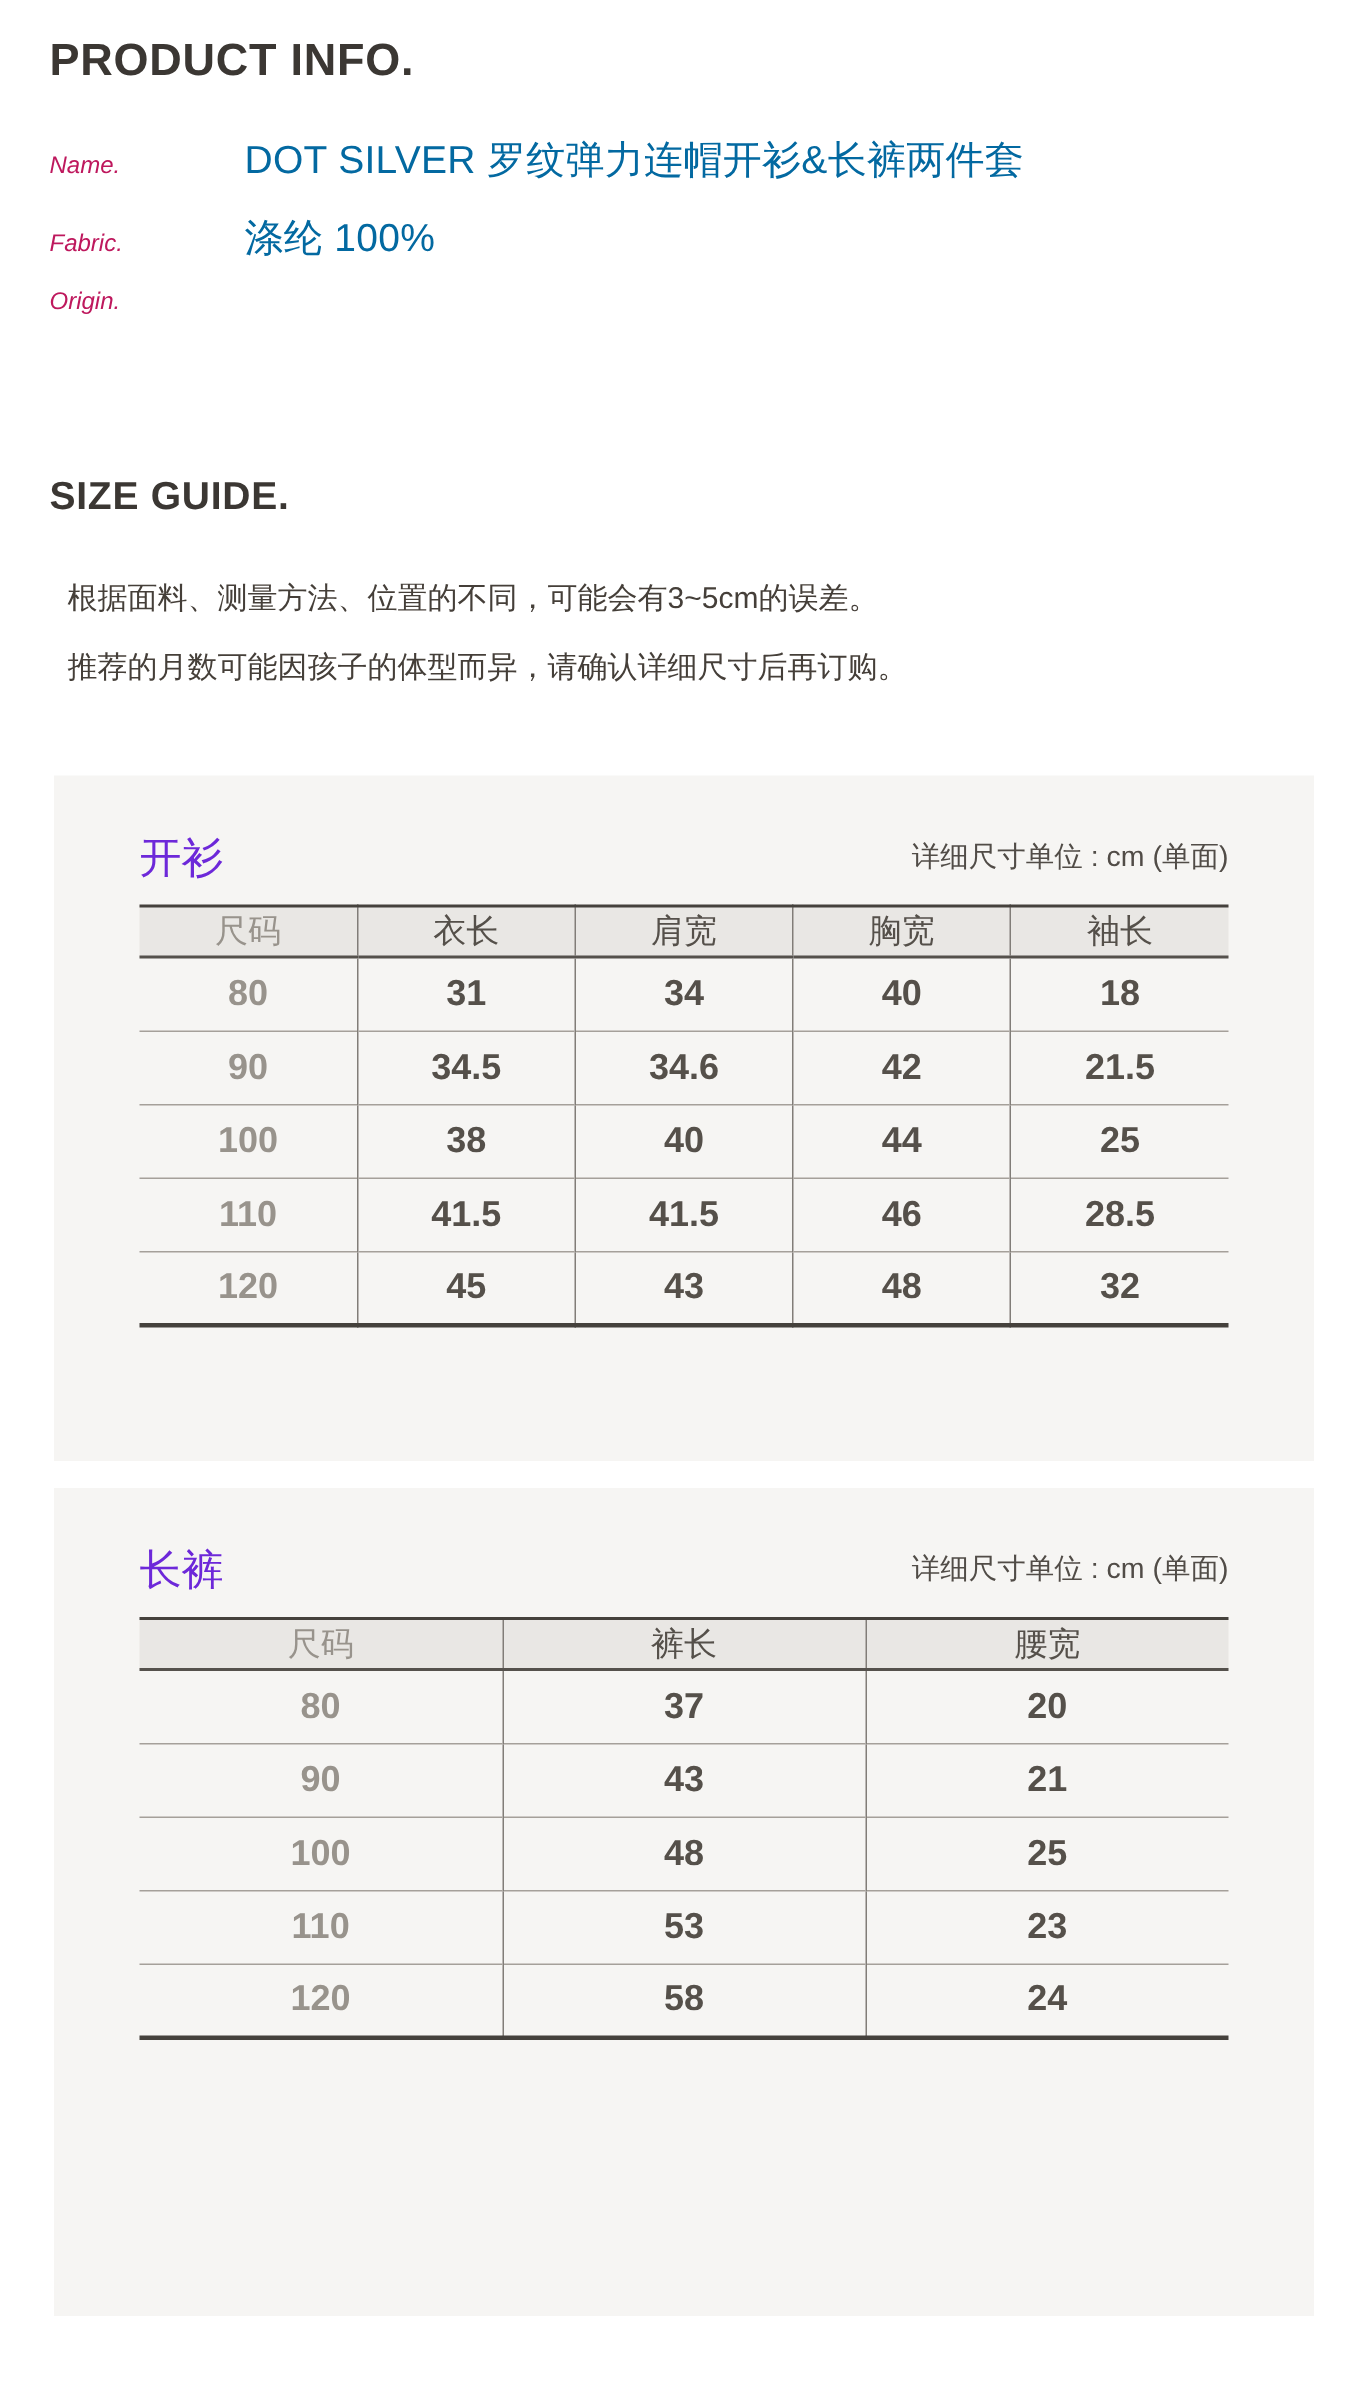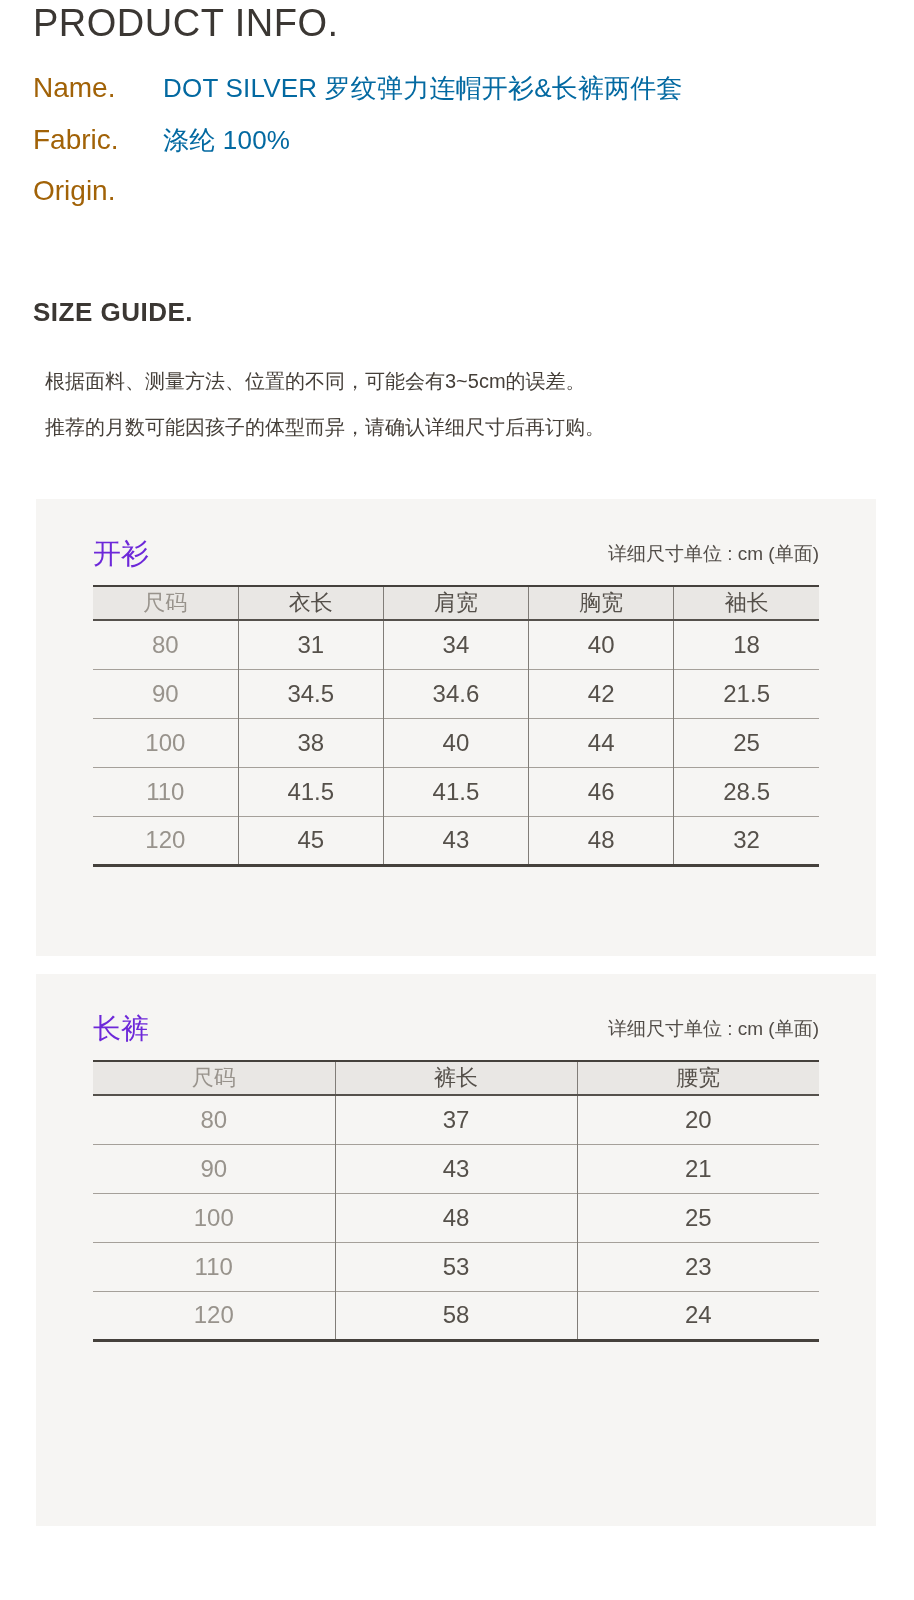--- a/index.html
+++ b/index.html
@@ -9,39 +9,40 @@
     height: 1600px;
     background: #ffffff;
     font-family: "Liberation Sans", "DejaVu Sans", sans-serif;
     color: #3b3733;
     overflow: hidden;
   }
   .pad { padding: 0 33px; }
 
   .page-title {
     margin: 0;
-    padding-top: 3px;
-    font-size: 38px;
+    padding-top: 21px;
+    font-size: 30px;
     line-height: 40px;
-    font-weight: 400;
+    font-weight: 700;
     letter-spacing: 0.5px;
     color: #3b3733;
   }
 
   .info-rows { margin-top: 28px; }
   .info-row {
     display: flex;
     align-items: baseline;
     height: 35px;
     margin-bottom: 17px;
   }
   .info-label {
     flex: 0 0 130px;
-    font-size: 28px;
-    color: #a16207;
+    font-size: 16px;
+    color: #be185d;
+    font-style: italic;
   }
   .info-value {
     font-size: 26px;
     color: #0369a1;
     letter-spacing: 0.2px;
   }
 
   .size-guide-title {
     margin: 82px 0 0;
     font-size: 26px;
@@ -94,20 +95,21 @@
     text-align: center;
     vertical-align: middle;
     border-bottom: 2px solid #55514c;
   }
   table.size-table td {
     height: 49px;
     font-size: 24px;
     color: #55504a;
     text-align: center;
     vertical-align: middle;
+    font-weight: bold;
   }
   table.size-table tbody tr + tr td { border-top: 1px solid #a5a09a; }
   table.size-table th + th,
   table.size-table td + td { border-left: 1px solid #817d78; }
   table.size-table th:first-child,
   table.size-table td:first-child { color: #98938c; }
 </style>
 </head>
 <body>
 

